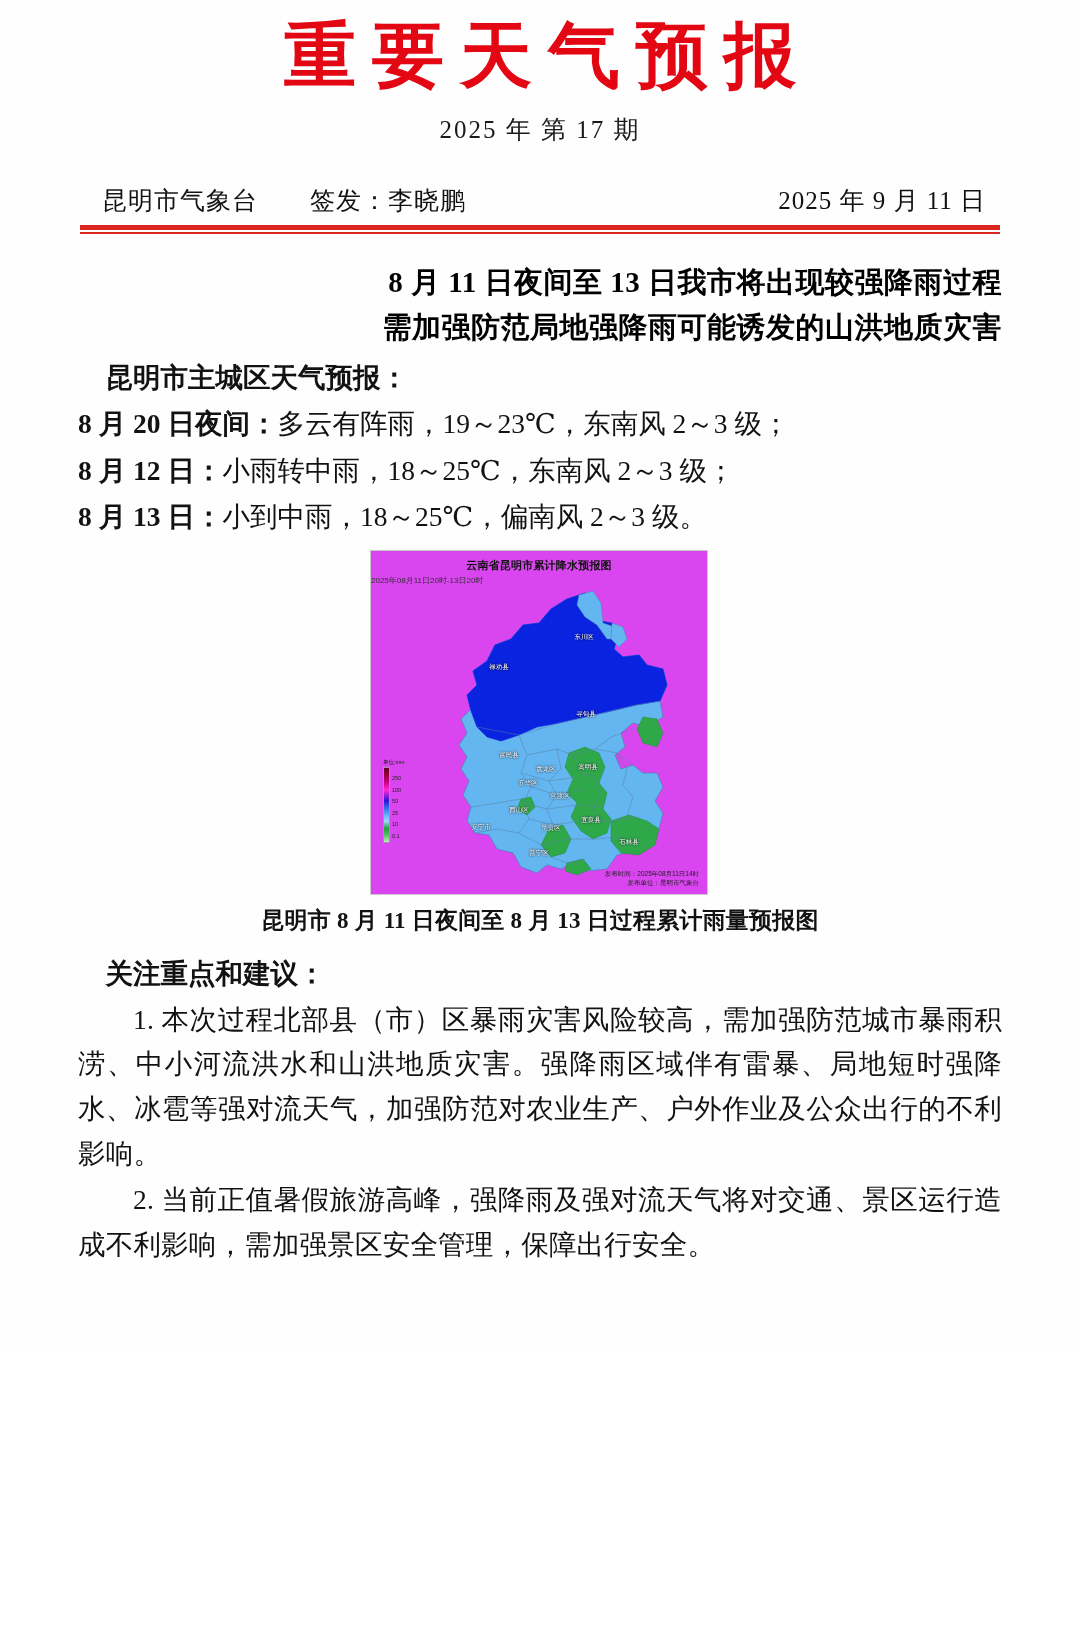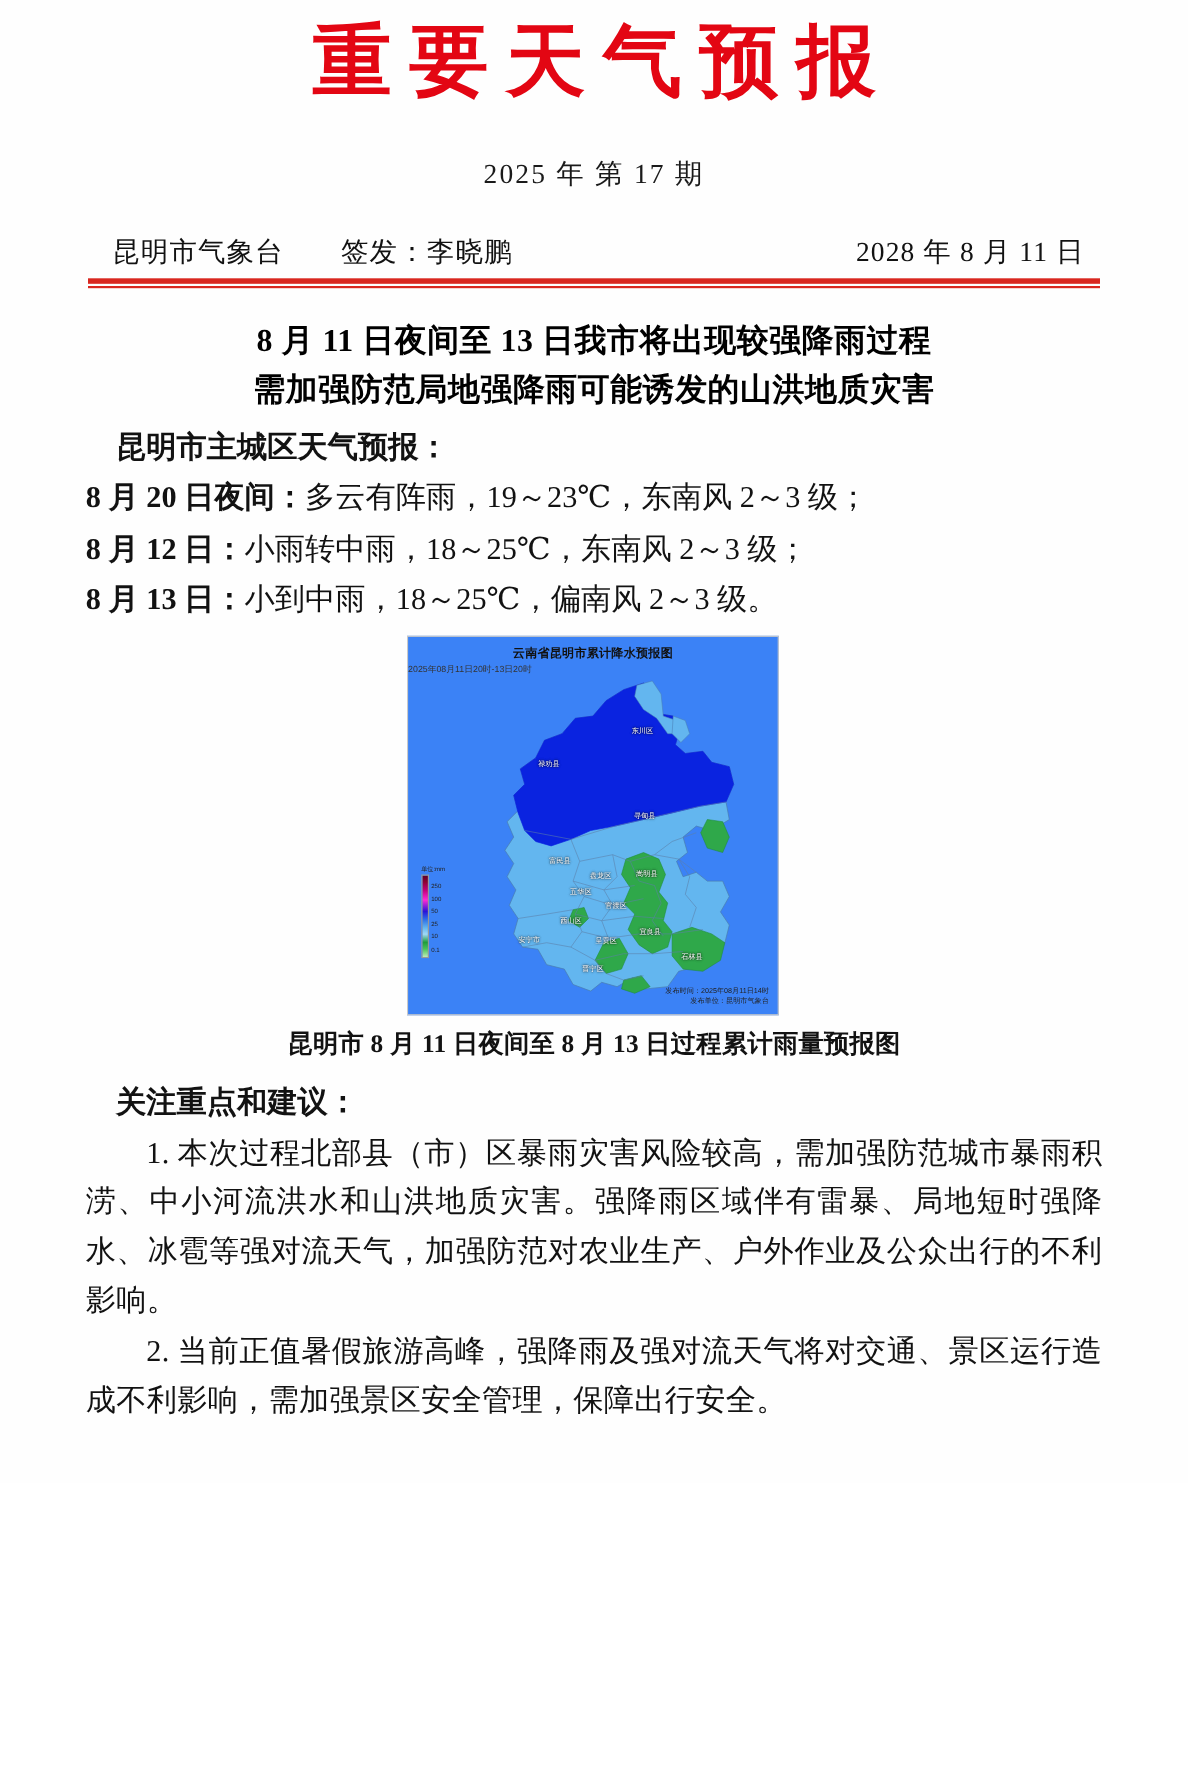--- a/index.html
+++ b/index.html
@@ -33,21 +33,21 @@
     font-family: "DejaVu Serif", "Liberation Serif", serif;
     color: #e30613;
     font-size: 72px;
     font-weight: bold;
     letter-spacing: 16px;
     line-height: 1.15;
     text-indent: 16px;
     white-space: nowrap;
   }
   .issue-line {
-    margin-top: 44px;
+    margin-top: 16px;
     font-size: 25px;
     letter-spacing: 2px;
     color: #1a1a1a;
   }
 
   
   .doc-header {
     margin-top: 38px;
     display: flex;
     align-items: flex-end;
@@ -68,21 +68,21 @@
   }
   .rule-thin {
     height: 2px;
     background: #d9271f;
     margin-top: 2px;
   }
 
   
   .headline {
     margin-top: 26px;
-    text-align: center;
+    text-align: right;
     font-weight: bold;
     font-size: 29px;
     line-height: 1.55;
     letter-spacing: 0.5px;
     color: #000;
   }
 
   
   .body-para {
     margin-top: 16px;
@@ -109,21 +109,21 @@
 
   
   .figure {
     margin: 10px auto 0;
     width: 340px;
   }
   .map-frame {
     width: 338px;
     height: 345px;
     border: 1px solid #c9c9c9;
-    background: #3b82f6;
+    background: #d946ef;
     position: relative;
     box-sizing: border-box;
     overflow: hidden;
   }
   .map-title {
     text-align: center;
     font-family: "Liberation Sans", sans-serif;
     font-size: 11px;
     font-weight: bold;
     color: #111;
@@ -238,21 +238,21 @@
 <div class="page">
 
   <div class="masthead">
     <div class="masthead-title">重要天气预报</div>
     <div class="issue-line">2025 年  第 17 期</div>
   </div>
 
   <div class="doc-header">
     <div class="issuer">昆明市气象台</div>
     <div class="signer">签发：李晓鹏</div>
-    <div class="date">2028 年 8 月 11 日</div>
+    <div class="date">2025 年 9 月 11 日</div>
   </div>
   <div class="rule-wrap">
     <div class="rule-thick"></div>
     <div class="rule-thin"></div>
   </div>
 
   <div class="headline">
     <div>8 月 11 日夜间至 13 日我市将出现较强降雨过程</div>
     <div>需加强防范局地强降雨可能诱发的山洪地质灾害</div>
   </div>

